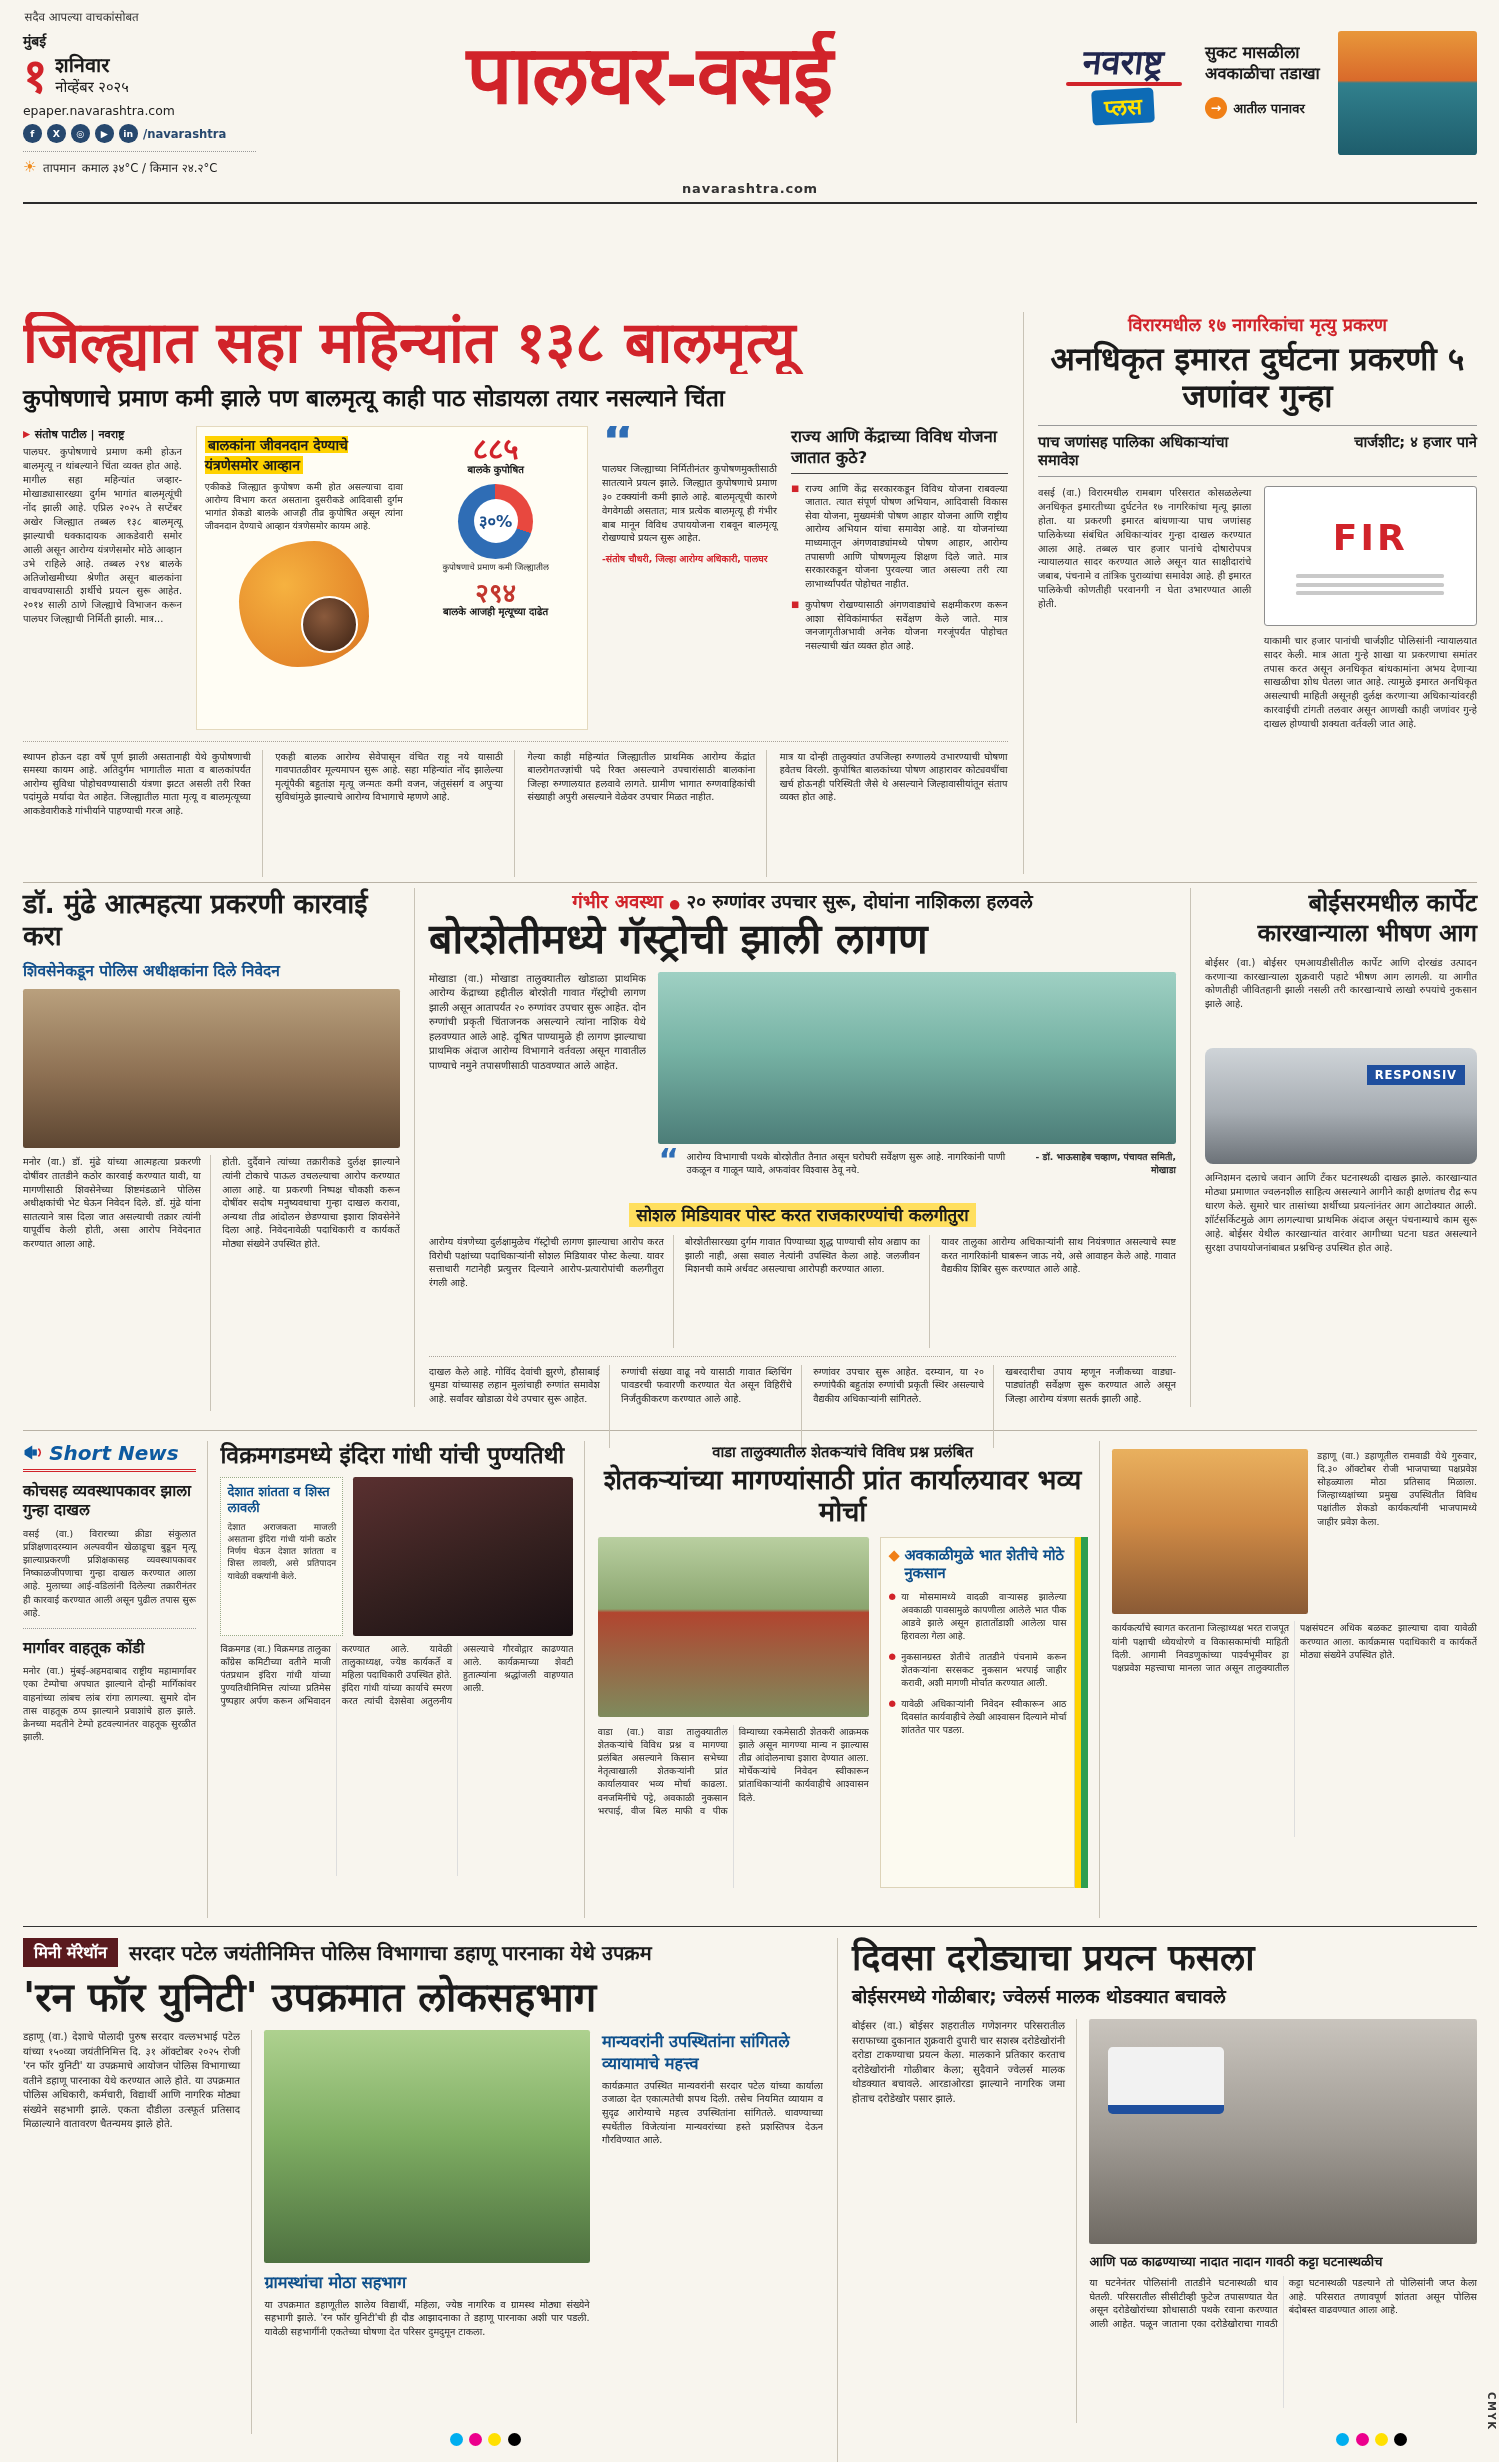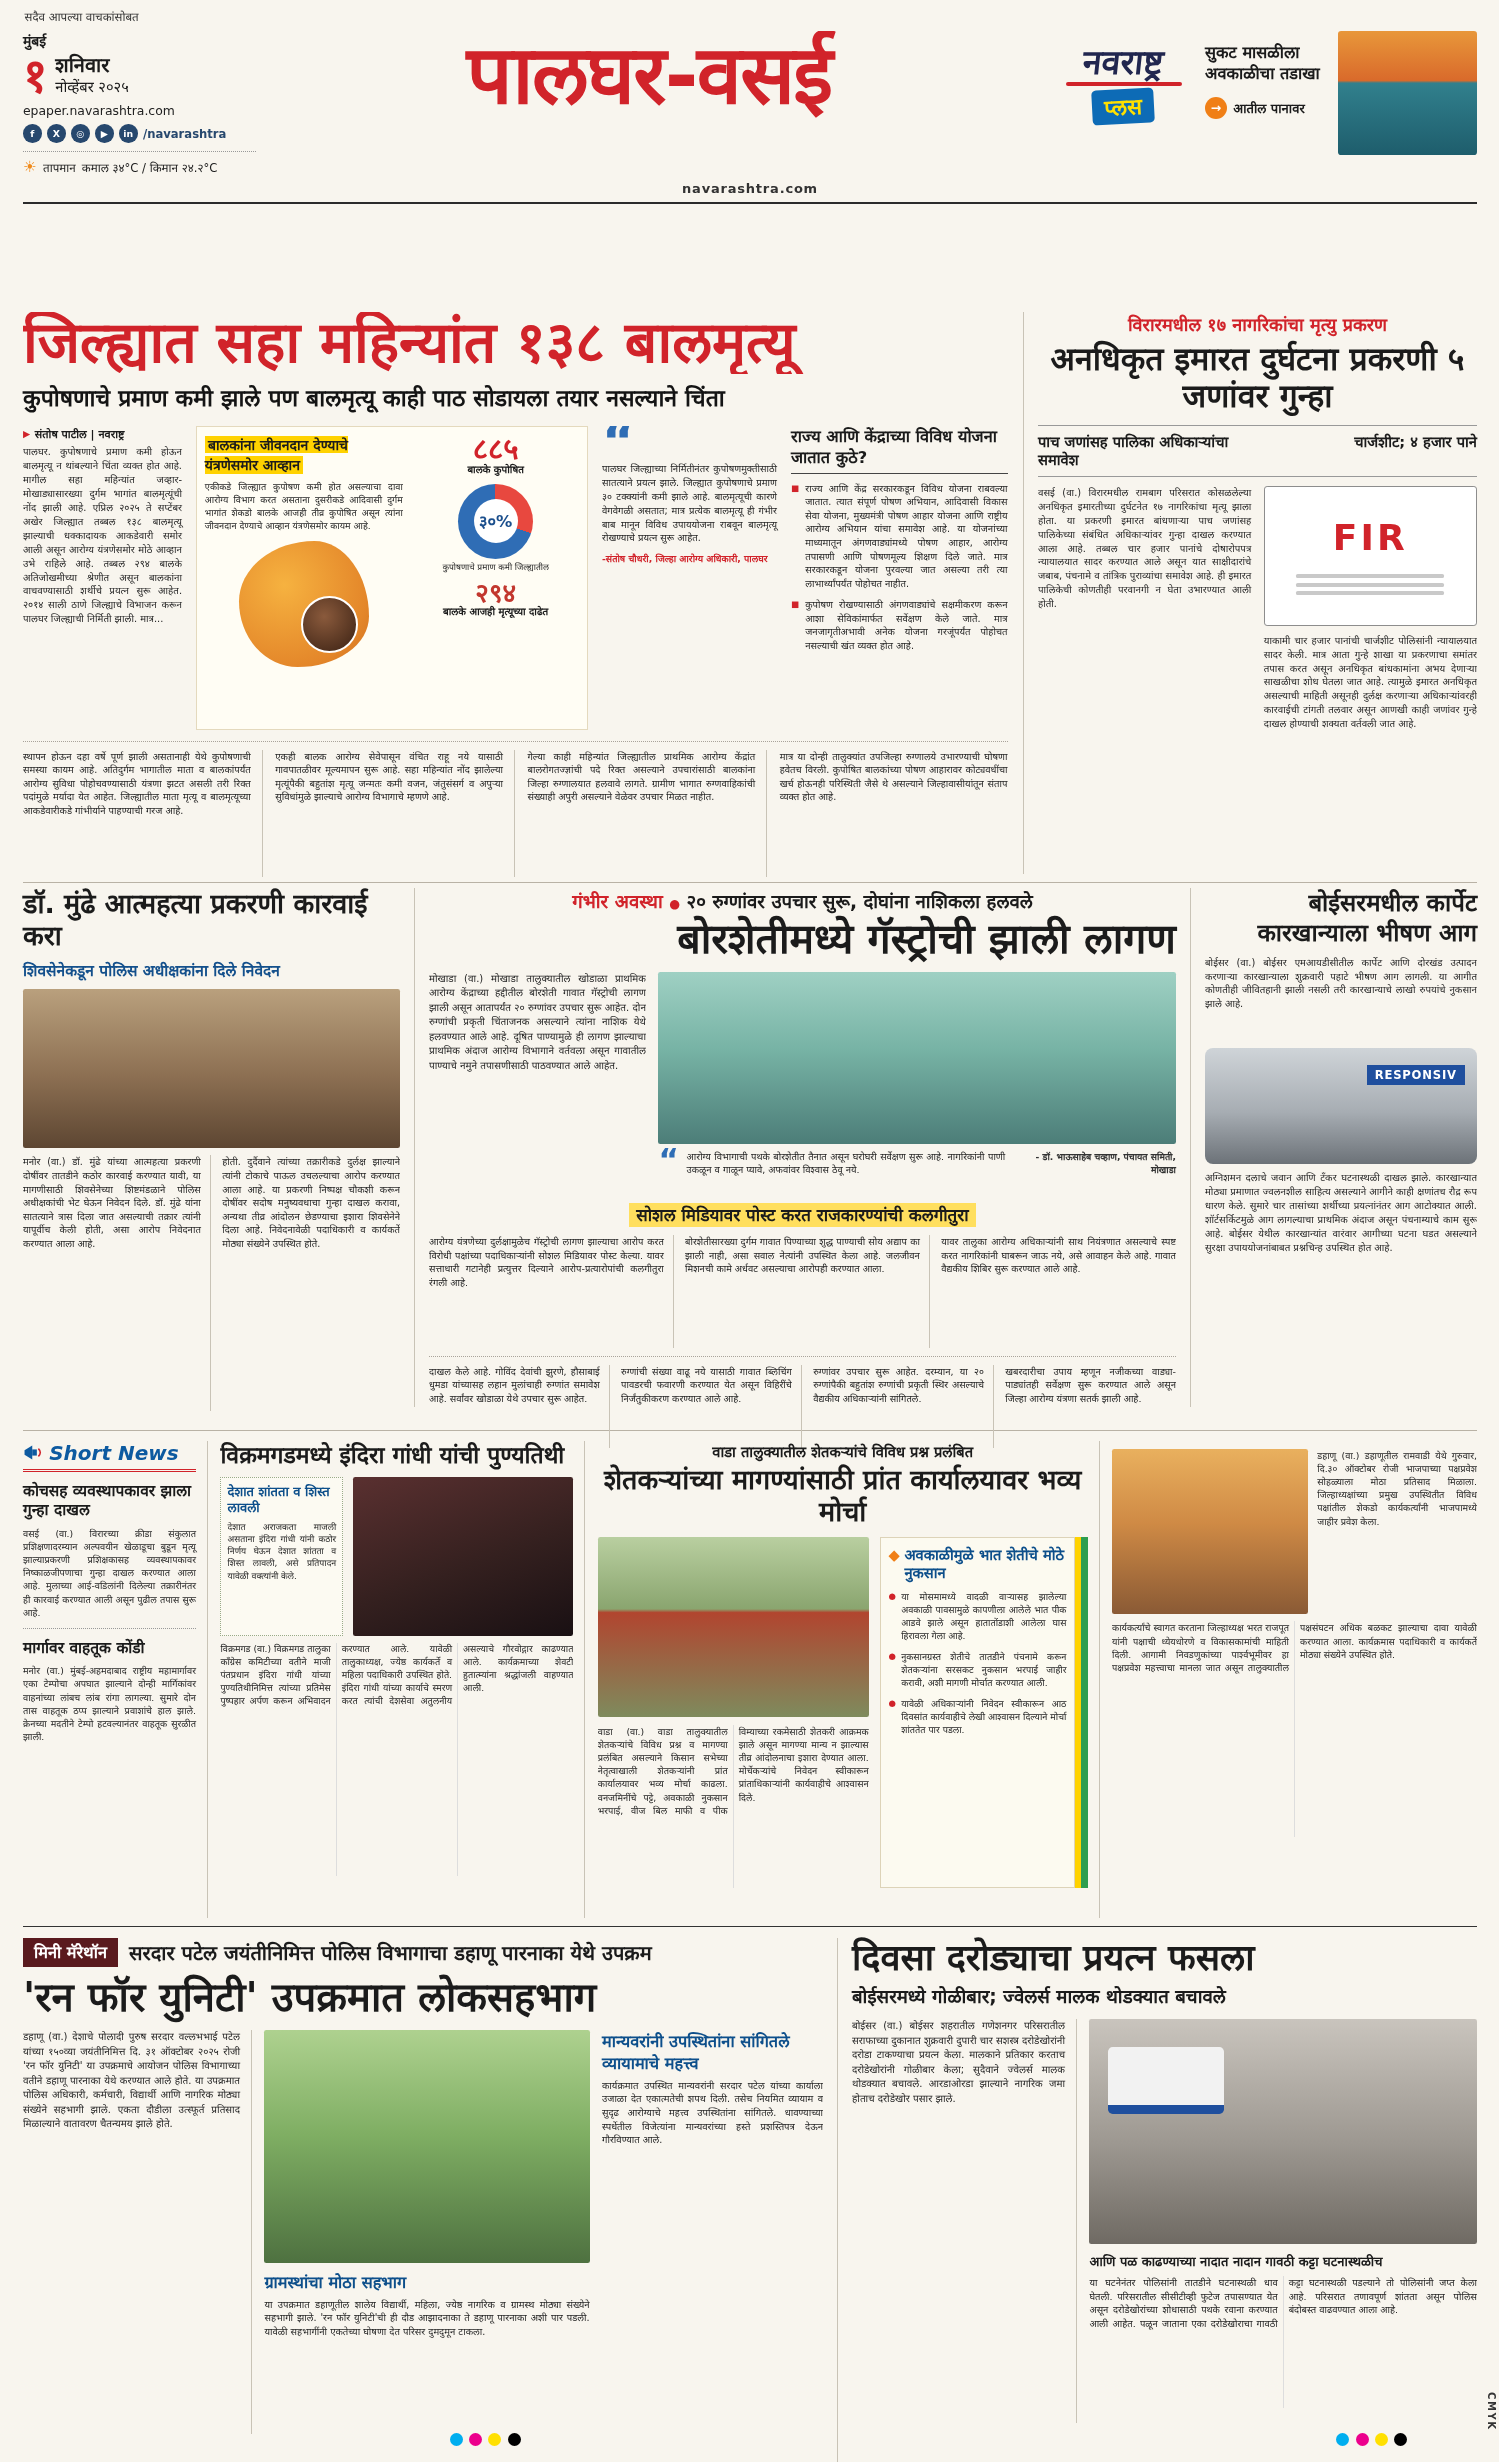--- a/index.html
+++ b/index.html
@@ -111,21 +111,21 @@
   .munde-h { font-size:27px; font-weight:bold; line-height:1.2; }
   .munde-sub { font-size:15.5px; font-weight:bold; color:#14508c; margin-top:6.2px; }
   .munde-photo { height:159px; margin-top:7.8px; border-radius:2.3px;
     background:linear-gradient(180deg,#b9a07d 0%,#8c6f52 55%,#5d4632 100%); }
   .munde-body { display:flex; gap:11px; margin-top:7.8px; height:256px; overflow:hidden; }
   .munde-body div { flex:1; font-size:9.6px; line-height:1.42; }
   .b2-gastro { flex:1; padding-right:14px; }
   .gastro-kicker { text-align:center; font-size:18.6px; font-weight:bold; }
   .gastro-kicker .red { color:#d1232a; }
   .gastro-kicker .dot { color:#d1232a; font-size:12.4px; }
-  .gastro-h { text-align:right; font-size:41px; font-weight:bold; line-height:1.1; margin-top:4.7px; }
+  .gastro-h { text-align:left; font-size:41px; font-weight:bold; line-height:1.1; margin-top:4.7px; }
   .gastro-rowA { display:flex; gap:12.4px; margin-top:9.3px; }
   .gastro-colA { width:217px; font-size:10px; line-height:1.45; height:222px; overflow:hidden; }
   .gastro-photo { flex:1; height:172px; border-radius:2.3px;
     background:linear-gradient(180deg,#9fd0c3 0%,#77b3a5 45%,#4c7d78 100%); }
   .gastro-quote { display:flex; gap:7.8px; margin-top:6.2px; align-items:flex-start; }
   .gastro-quote .qmark { font-size:31px; }
   .gastro-quote .qt { flex:1; font-size:9.5px; line-height:1.4; }
   .gastro-quote .qa { font-size:9.2px; font-weight:bold; width:163px; text-align:right; color:#333; }
   .social-h { text-align:center; margin-top:9.3px; }
   .social-h span { background:#ffdf5e; font-size:17px; font-weight:bold; padding:2.3px 7.8px; }

